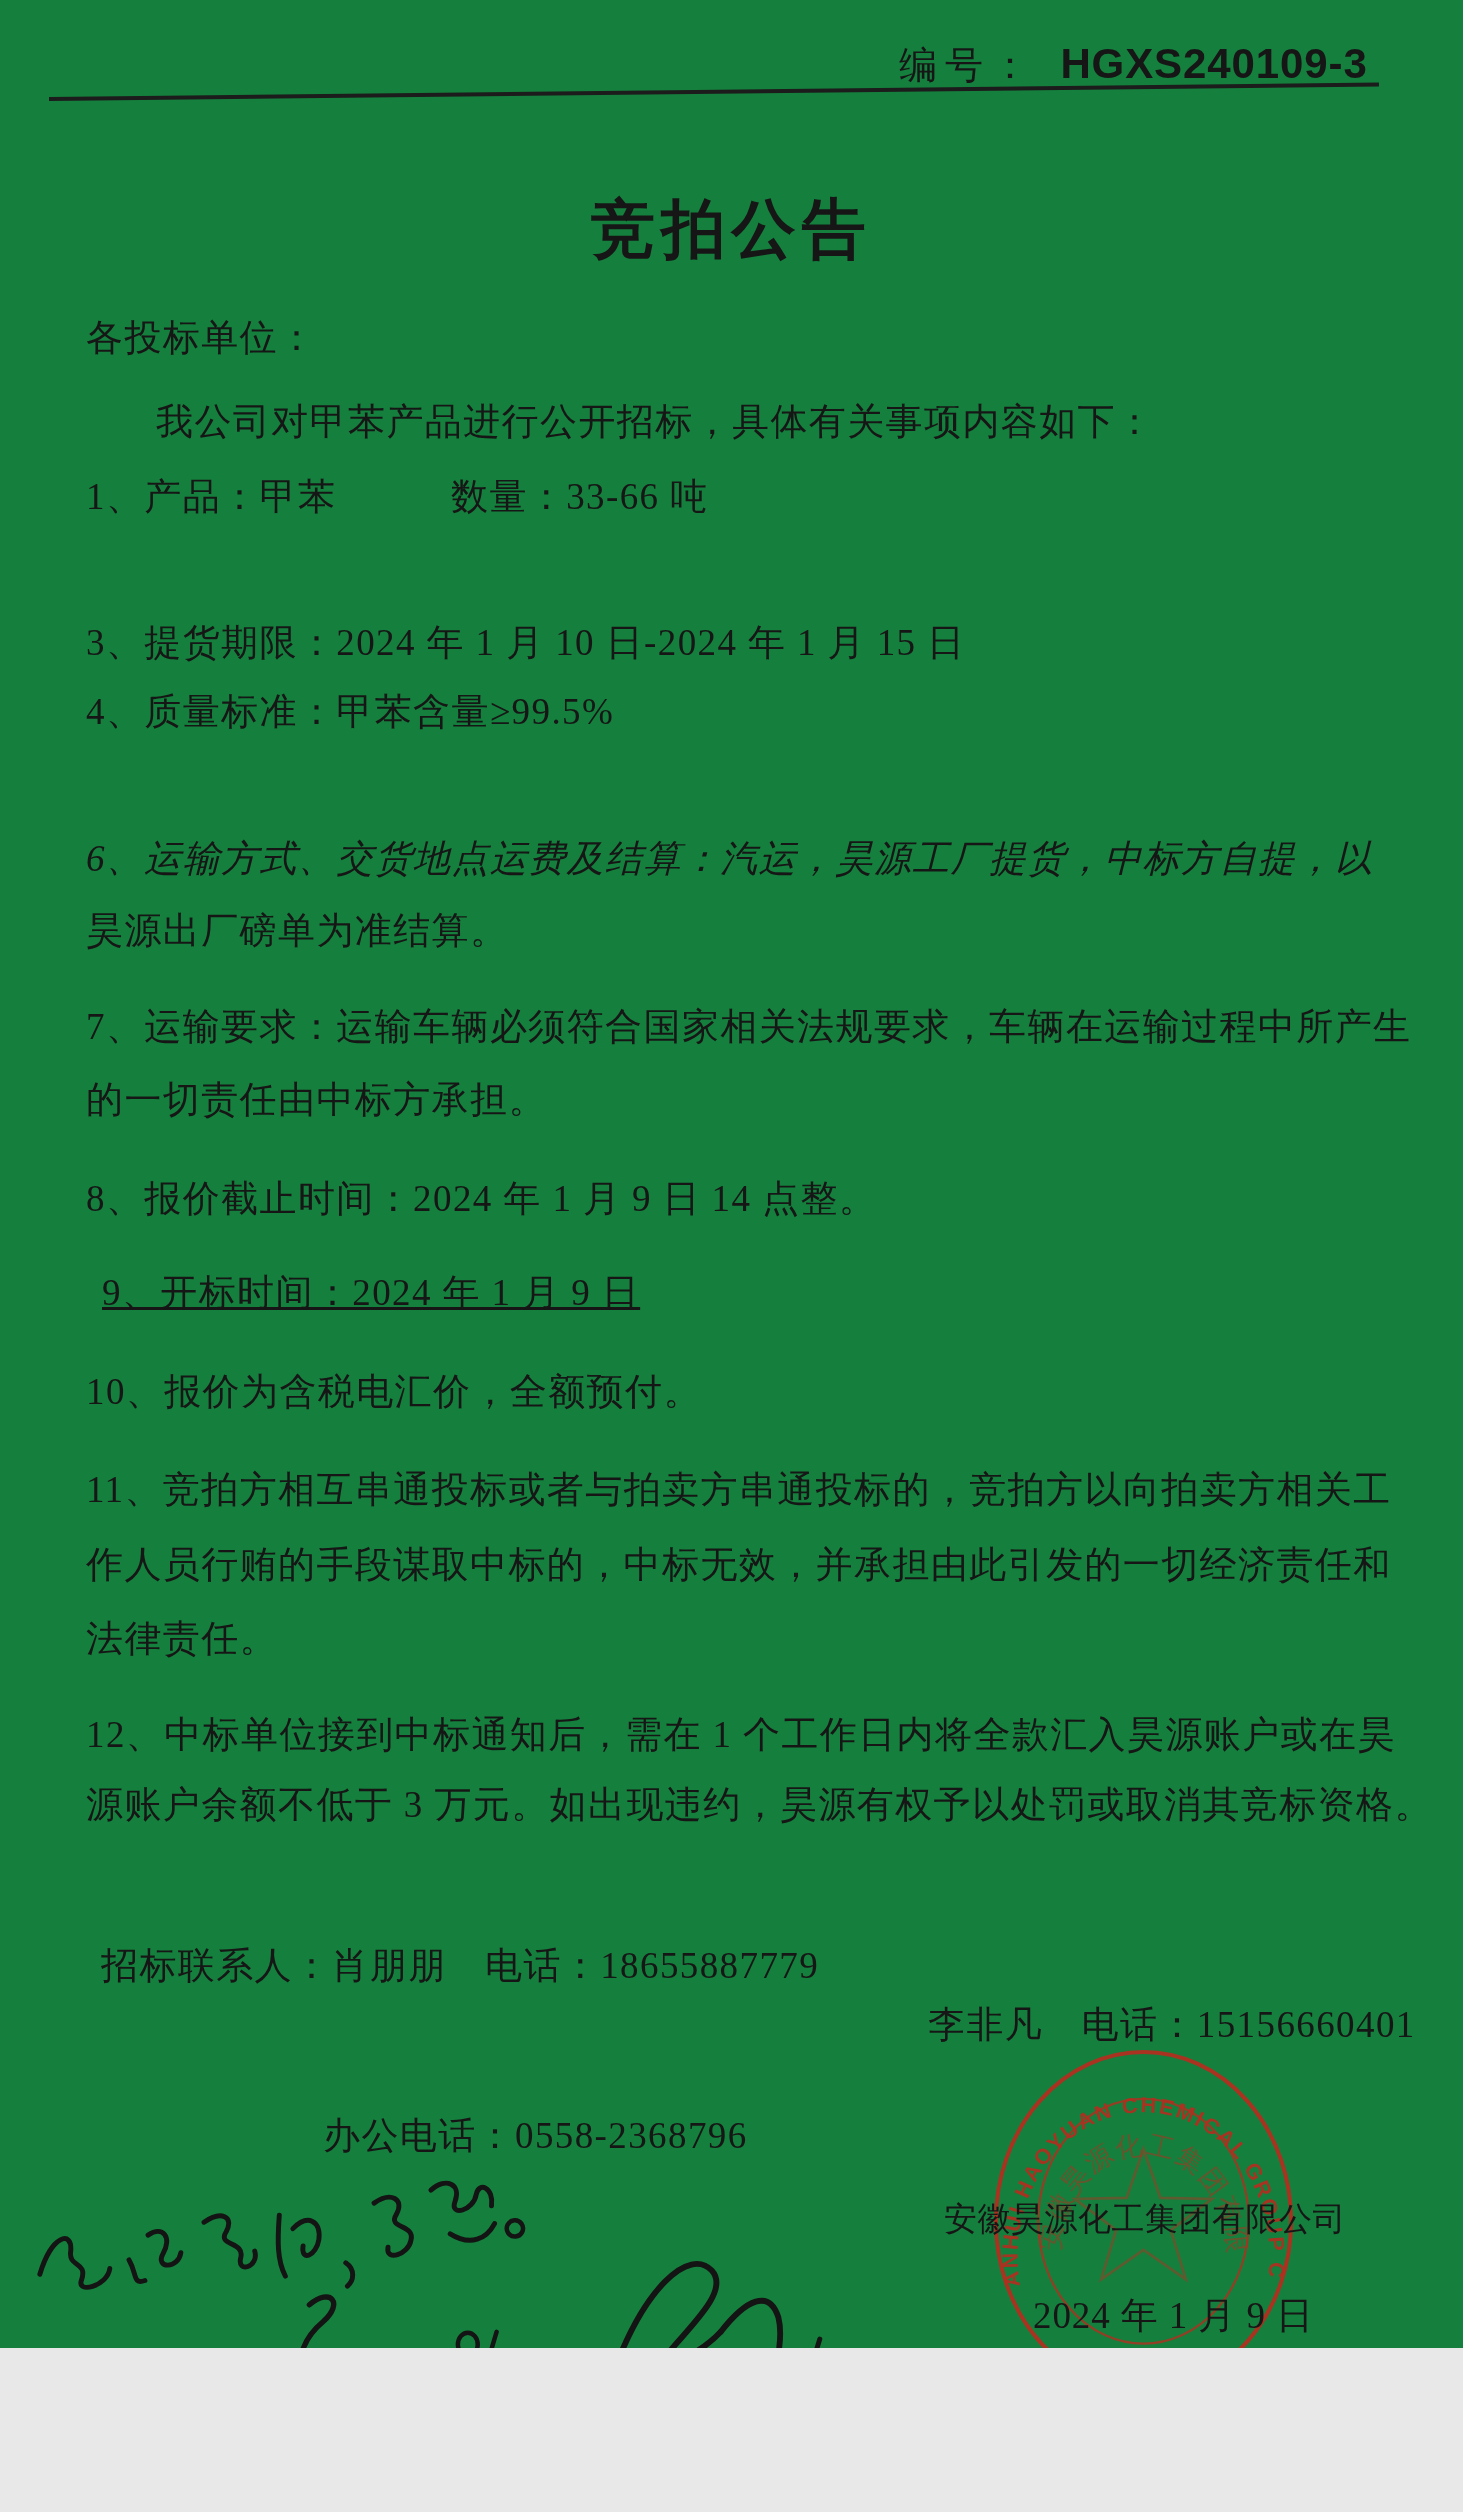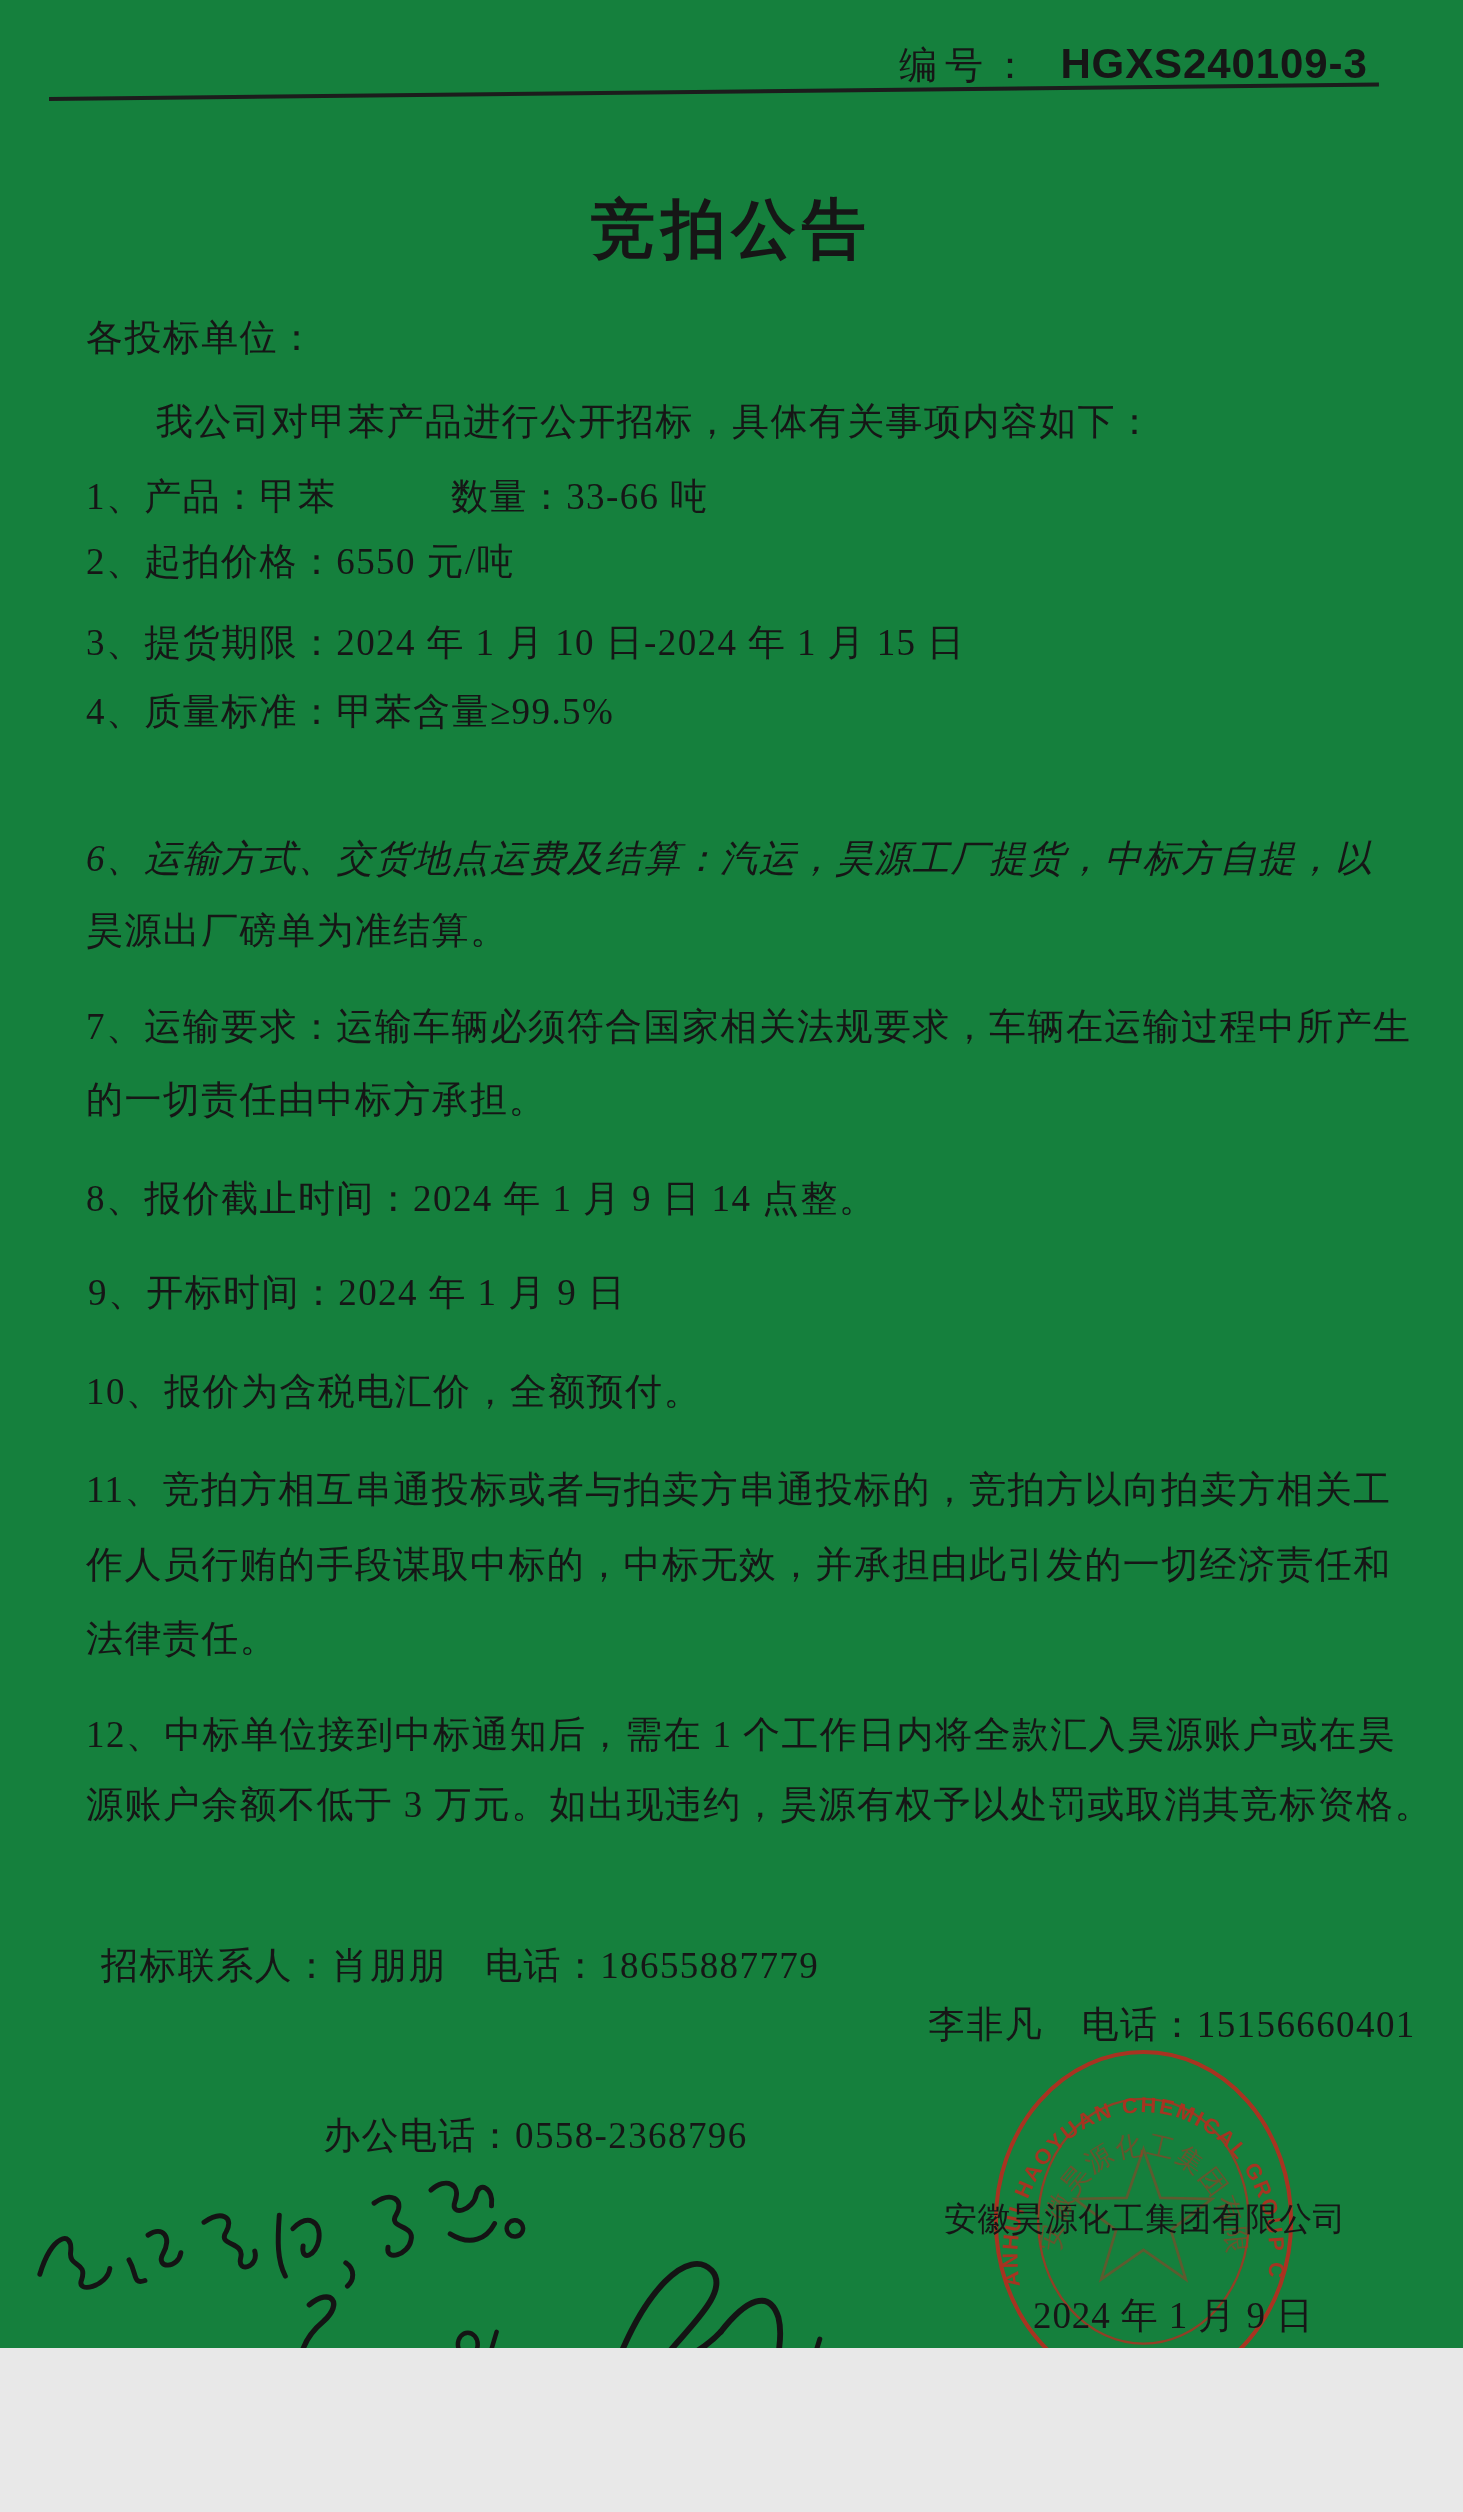--- a/index.html
+++ b/index.html
@@ -111,29 +111,28 @@
   <div class="rule"></div>
 
   <h1 class="title">竞拍公告</h1>
 
   <div class="line" style="left:86px; top:317px;">各投标单位：</div>
   <div class="line" style="left:156px; top:401px;">我公司对甲苯产品进行公开招标，具体有关事项内容如下：</div>
 
   <div class="line" style="left:86px; top:476px;">1、产品：甲苯</div>
   <div class="line" style="left:451px; top:476px;">数量：33-66 吨</div>
 
-  <div class="line" style="left:86px; top:541px;">2、起拍价格：6550 元/吨</div>
   <div class="line" style="left:86px; top:622px;">3、提货期限：2024 年 1 月 10 日-2024 年 1 月 15 日</div>
   <div class="line" style="left:86px; top:691px;">4、质量标准：甲苯含量≥99.5%</div>
   <div class="line" style="left:86px; top:838px;font-style:italic;">6、运输方式、交货地点运费及结算：汽运，昊源工厂提货，中标方自提，以</div>
   <div class="line" style="left:86px; top:910px;">昊源出厂磅单为准结算。</div>
   <div class="line" style="left:86px; top:1006px;">7、运输要求：运输车辆必须符合国家相关法规要求，车辆在运输过程中所产生</div>
   <div class="line" style="left:86px; top:1079px;">的一切责任由中标方承担。</div>
   <div class="line" style="left:86px; top:1178px;">8、报价截止时间：2024 年 1 月 9 日 14 点整。</div>
-  <div class="line" style="left:88px; top:1272px;">9、开标时间：2024 年 1 月 9 日</div>
+  <div class="line" style="left:102px; top:1272px;text-decoration:underline;">9、开标时间：2024 年 1 月 9 日</div>
   <div class="line" style="left:86px; top:1371px;">10、报价为含税电汇价，全额预付。</div>
   <div class="line" style="left:86px; top:1469px;">11、竞拍方相互串通投标或者与拍卖方串通投标的，竞拍方以向拍卖方相关工</div>
   <div class="line" style="left:86px; top:1544px;">作人员行贿的手段谋取中标的，中标无效，并承担由此引发的一切经济责任和</div>
   <div class="line" style="left:86px; top:1618px;">法律责任。</div>
   <div class="line" style="left:86px; top:1714px;">12、中标单位接到中标通知后，需在 1 个工作日内将全款汇入昊源账户或在昊</div>
   <div class="line" style="left:86px; top:1784px;">源账户余额不低于 3 万元。如出现违约，昊源有权予以处罚或取消其竞标资格。</div>
 
 
   <div class="line" style="left:101px; top:1945px;">招标联系人：肖朋朋　电话：18655887779</div>
   <div class="line" style="left:928px; top:2004px;">李非凡　电话：15156660401</div>

